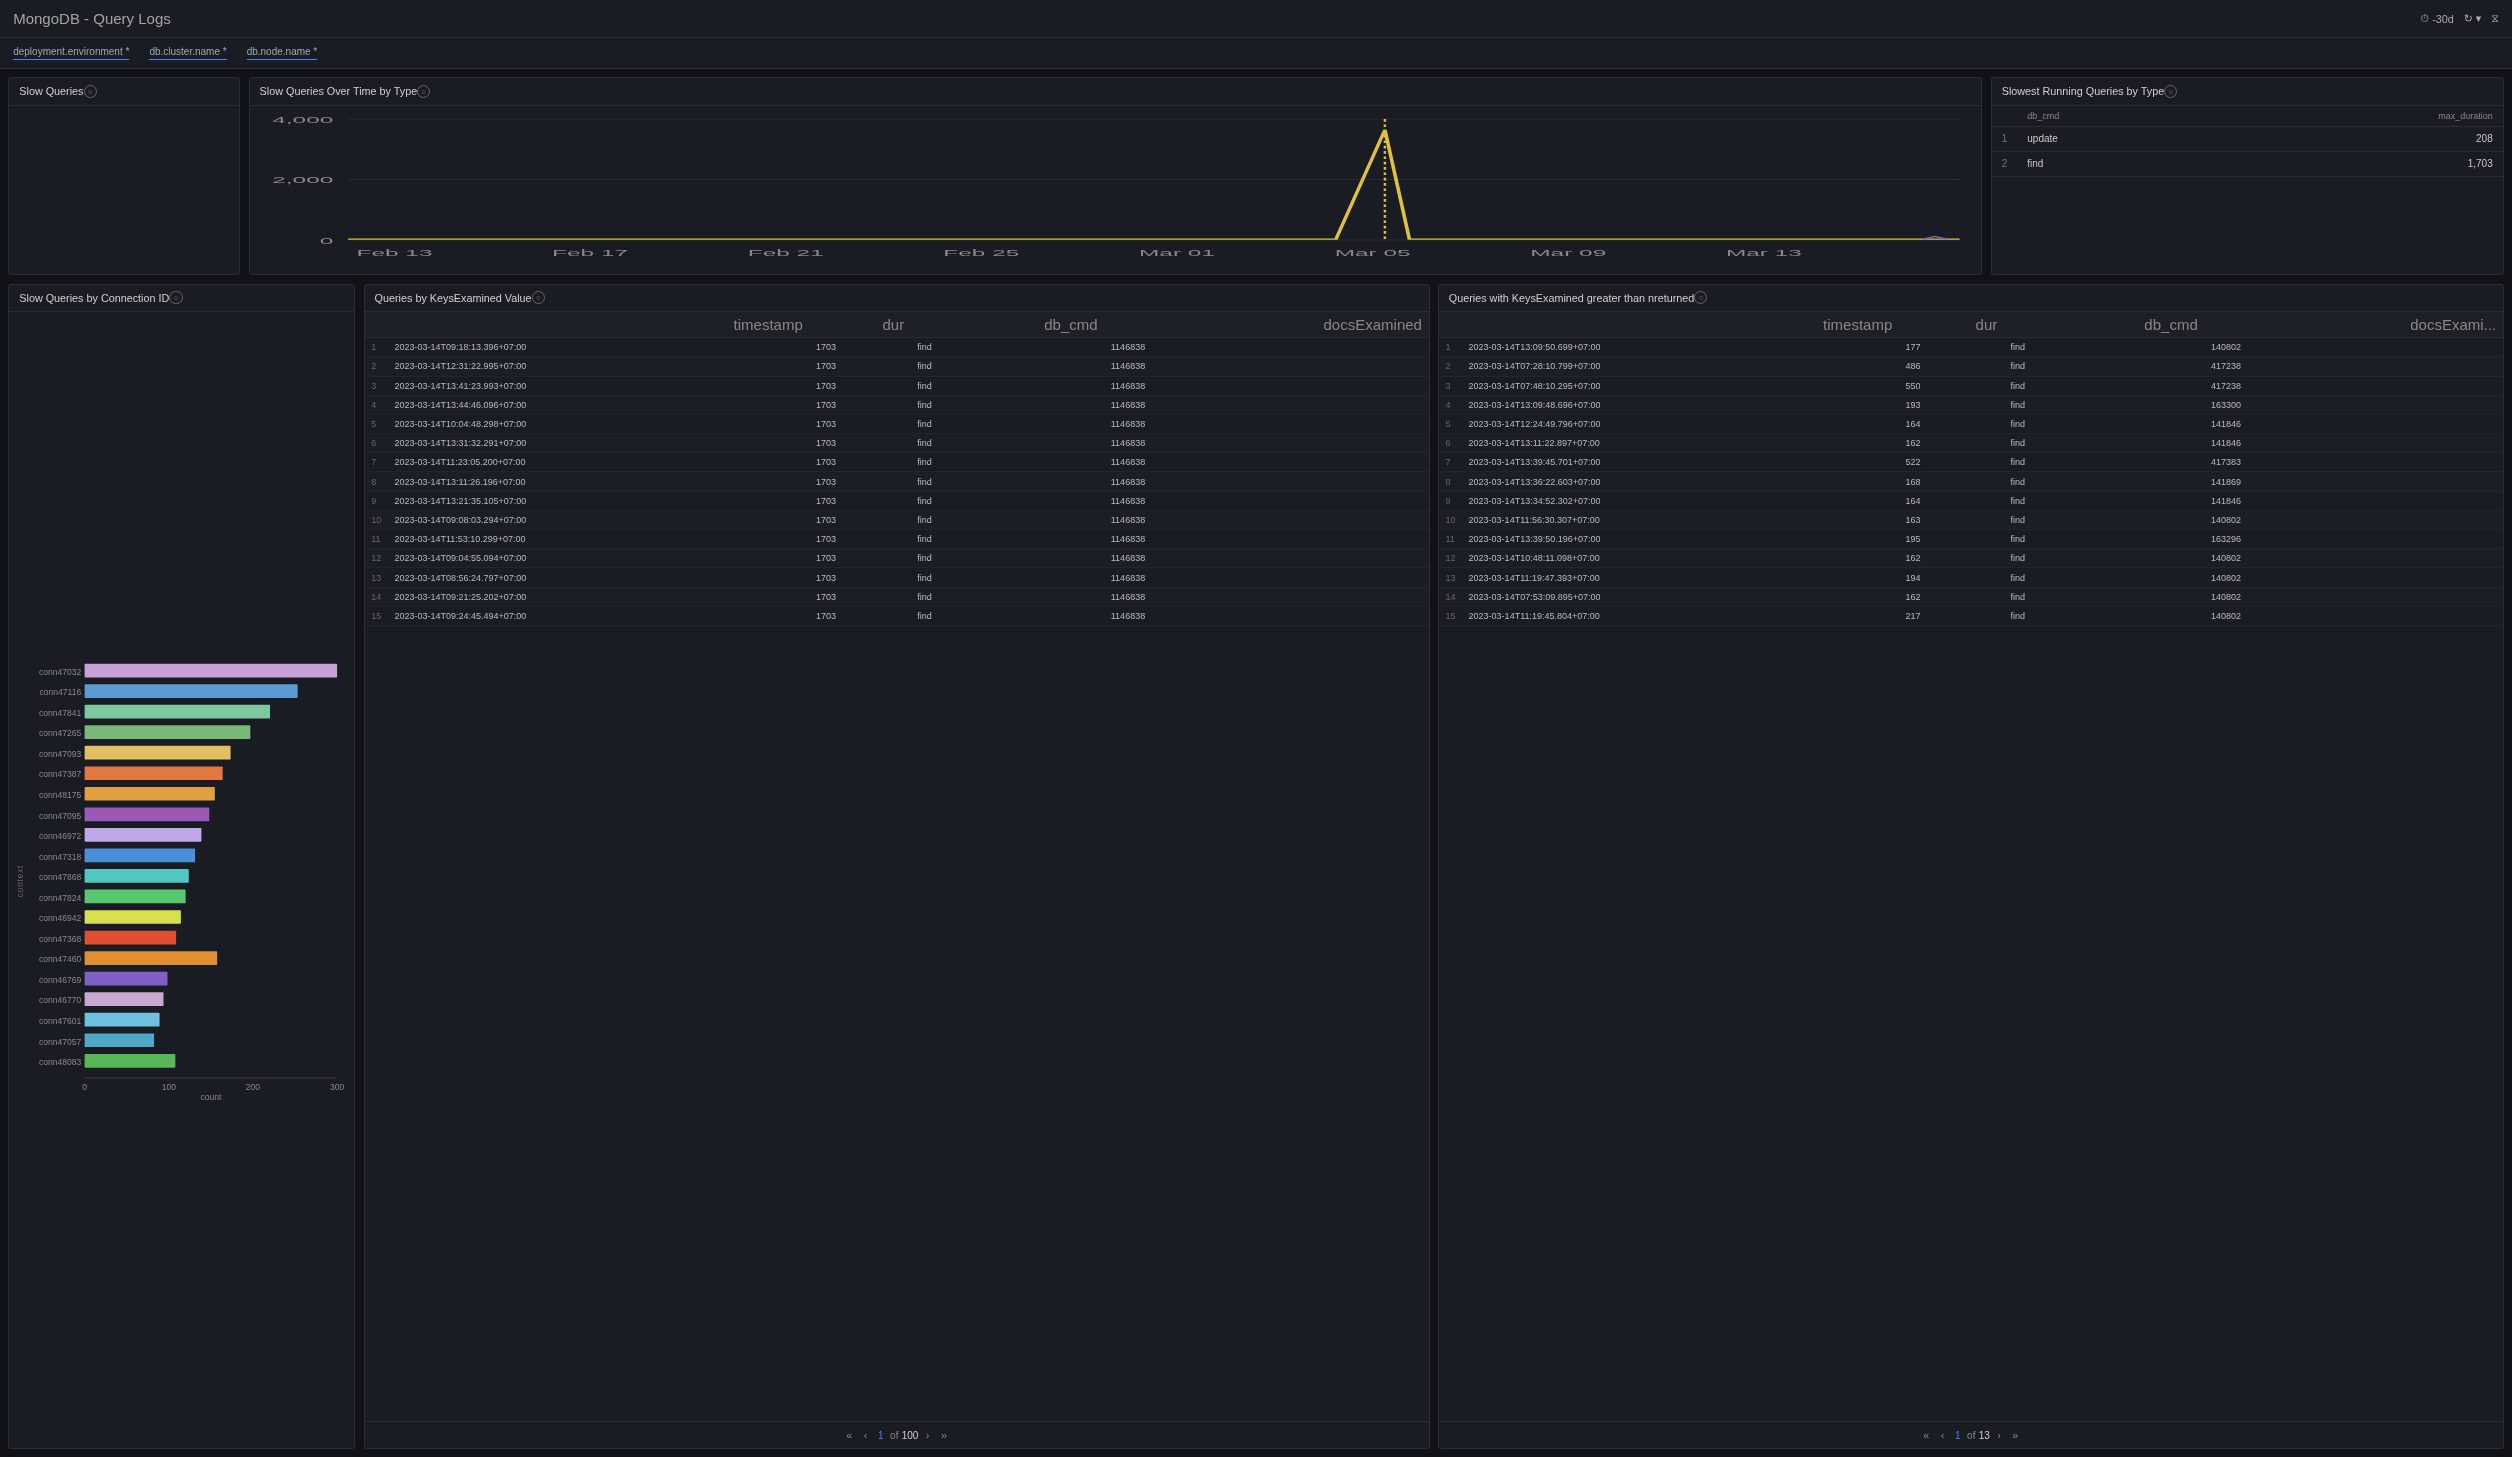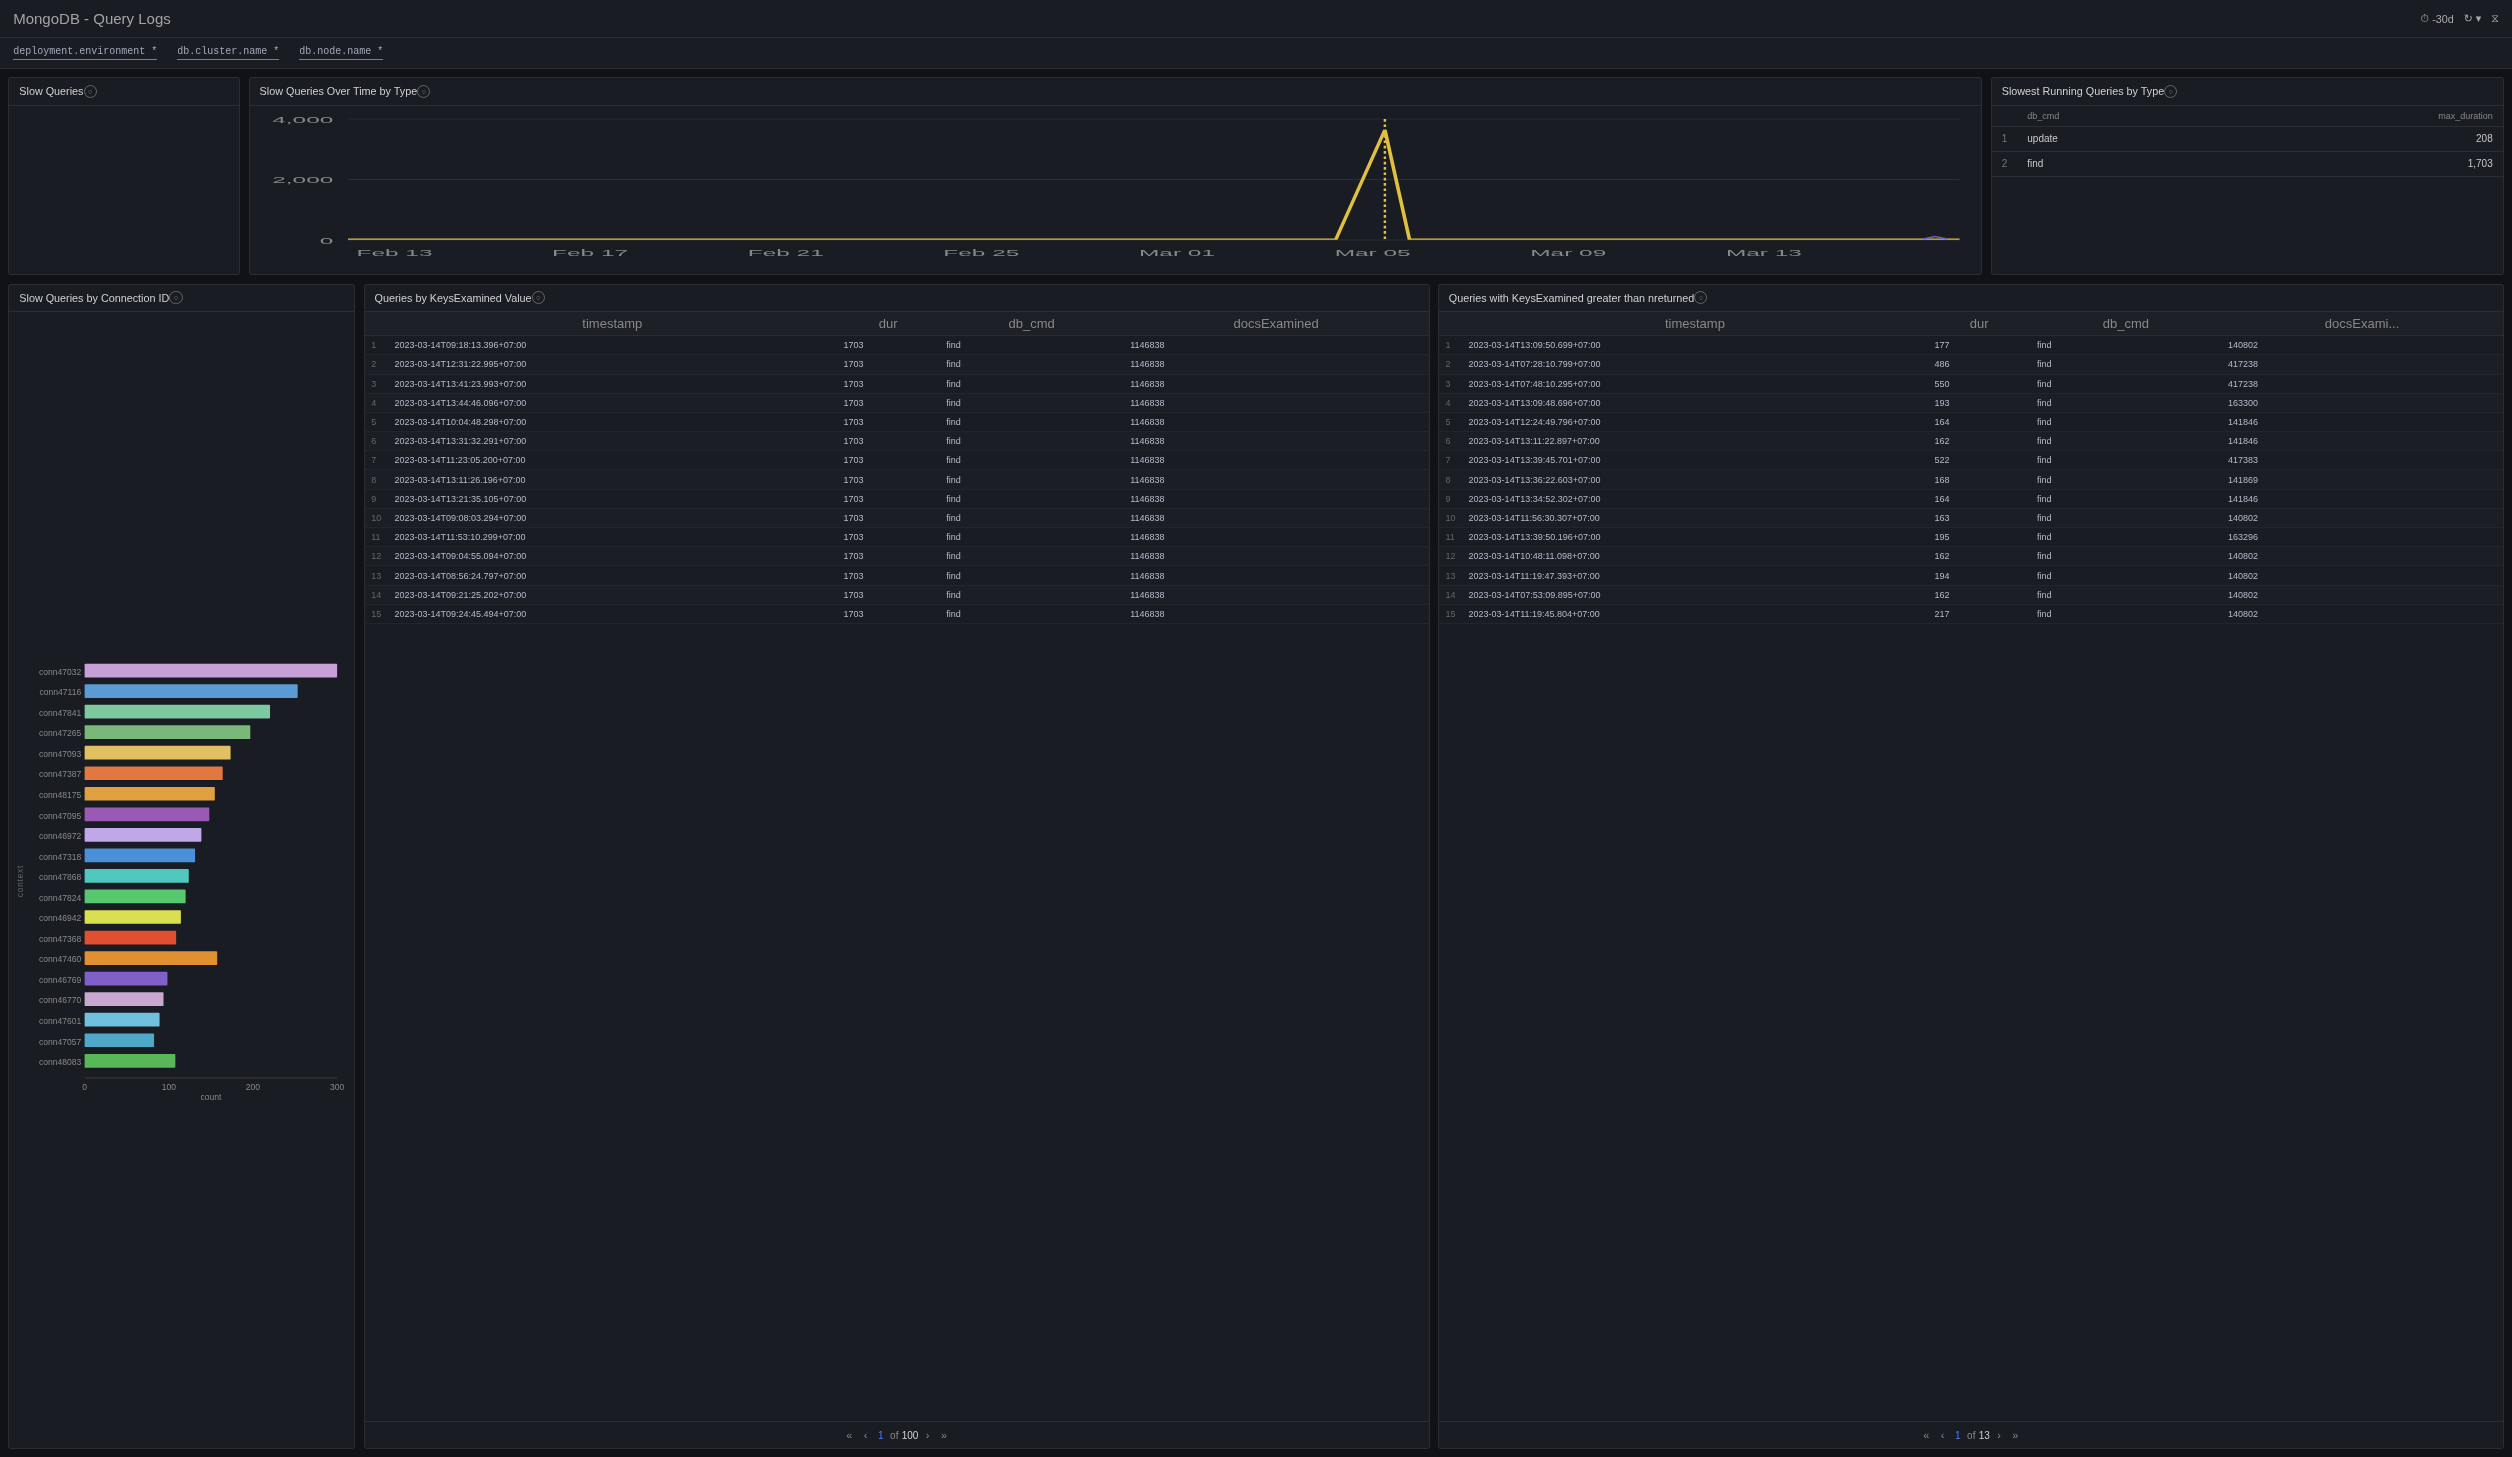--- a/index.html
+++ b/index.html
@@ -43,21 +43,20 @@
 
     
     .filter-bar {
       background: #1a1c23;
       padding: 6.6px 13.2px;
       display: flex;
       gap: 20px;
       border-bottom: 0.8px solid #2a2d35;
       height: 31px;
       align-items: center;
-      font-family: Liberation Mono, monospace;
     }
     .filter-tag {
       color: #a0a8b8;
       font-size: 10px;
       border-bottom: 0.8px solid #4a7eff;
       padding-bottom: 1.7px;
       cursor: pointer;
     }
 
     
@@ -204,25 +203,25 @@
     .data-table-wrapper {
       flex: 1;
       overflow: hidden;
     }
     .data-table {
       width: 100%;
       border-collapse: collapse;
       font-size: 9px;
     }
     .data-table th {
-      text-align: center;
+      text-align: right;
       padding: 4.1px 6.6px;
       color: #888;
       font-weight: 400;
-      font-size: 13px;
+      font-size: 15px;
       border-bottom: 0.8px solid #2a2d35;
       background: #1e2028;
       position: sticky;
       top: 0;
     }
     .data-table td {
       padding: 4.1px 6.6px;
       border-bottom: 0.8px solid #22252e;
       color: #b8b8c8;
     }

